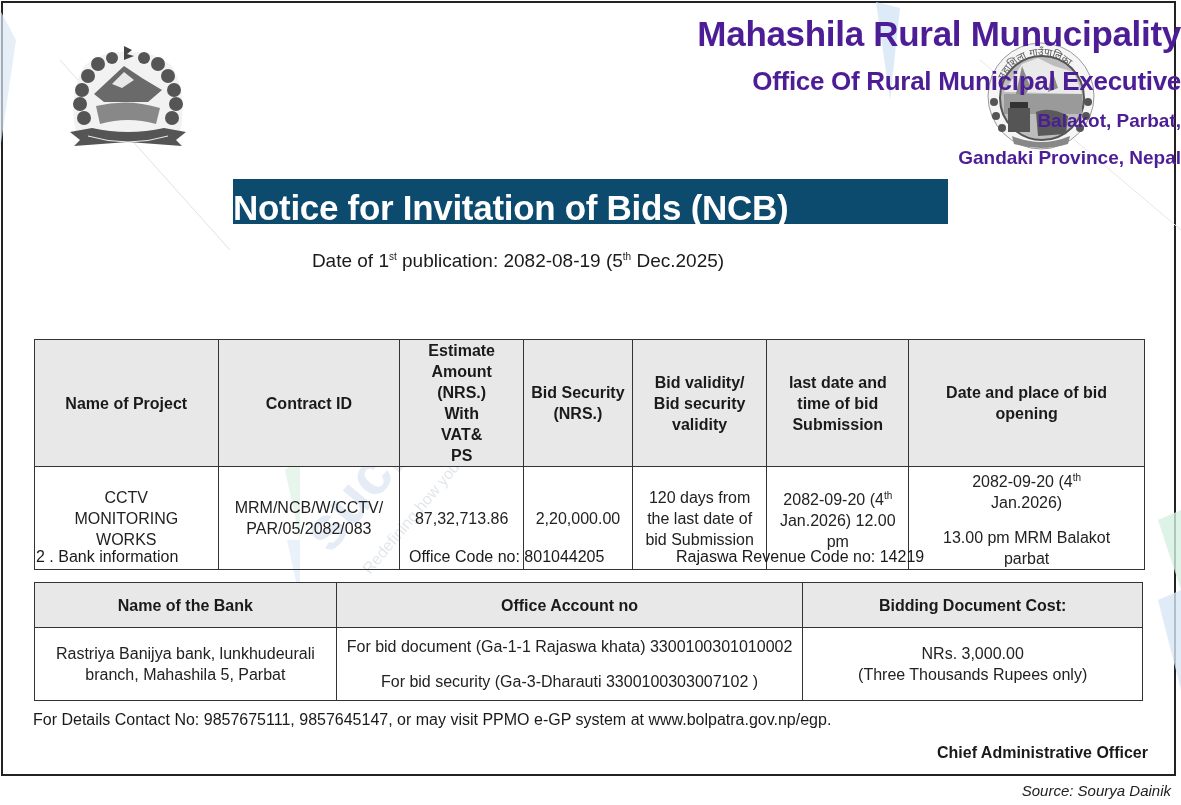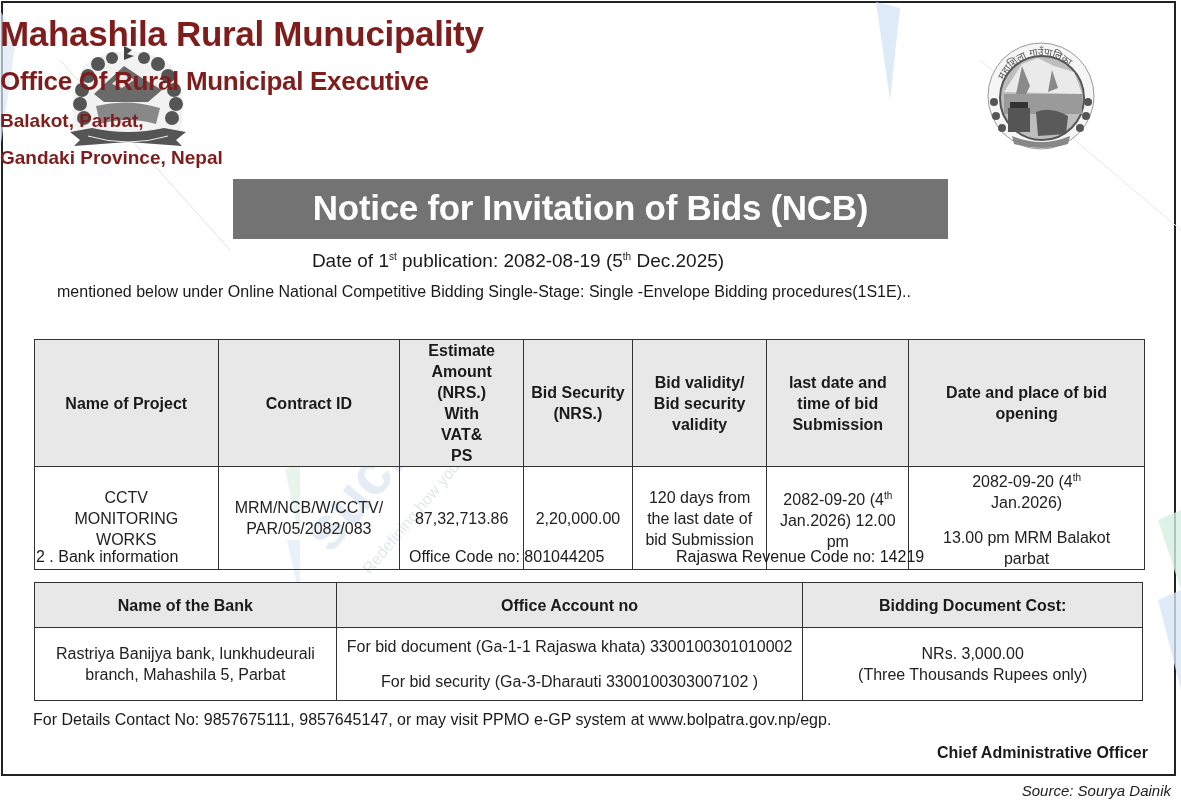--- a/index.html
+++ b/index.html
@@ -6,28 +6,28 @@
   body {
     width: 1181px; height: 805px; background: #ffffff; position: relative; overflow: hidden;
     font-family: "Liberation Sans", "DejaVu Sans", sans-serif; color: #1a1a1a;
   }
   .frame {
     position: absolute; left: 1px; top: 1px; width: 1175px; height: 775px;
     border: 2px solid #222; border-top-width: 2px; box-sizing: border-box; background: #fff;
   }
   .wm { position: absolute; pointer-events: none; }
   .emblem { position: absolute; }
-  .head-line { position: absolute; left: 0; width: 1181px; text-align: left; font-weight: bold; color: #7f1d1d; }
+  .head-line { position: absolute; left: 0; width: 1181px; text-align: right; font-weight: bold; color: #4c1d95; }
   #t1 { top: 14px; font-size: 35px; letter-spacing: -0.3px; }
   #t2 { top: 66px; font-size: 26px; letter-spacing: -0.3px; }
   #t3 { top: 110px; font-size: 19px; }
   #t4 { top: 147px; font-size: 19px; }
   .banner {
-    position: absolute; left: 233px; top: 179px; width: 715px; height: 60px; background: #737373;
-    color: #fff; font-weight: bold; font-size: 35px; text-align: center; line-height: 58px; letter-spacing: -0.3px;
+    position: absolute; left: 233px; top: 179px; width: 715px; height: 45px; background: #0c4a6e;
+    color: #fff; font-weight: bold; font-size: 35px; line-height: 58px; letter-spacing: -0.3px;
   }
   .pubdate { position: absolute; left: 0; width: 1036px; top: 250px; text-align: center; font-size: 19px; }
   .pubdate sup { font-size: 10px; }
   .para { position: absolute; left: 36px; top: 279px; width: 1120px; font-size: 16px; line-height: 25px; }
   .para .num { font-family: "Liberation Serif", serif; font-weight: bold; font-size: 17px; margin-right: 6px; }
   .para .l2 { padding-left: 21px; }
   table { border-collapse: collapse; position: absolute; }
   td, th { border: 1.5px solid #333; text-align: center; vertical-align: middle; font-size: 16px; line-height: 21px; padding: 0 4px; }
   th { background: #e8e8e8; font-weight: bold; color: #1a1a1a; }
   td { color: #222; }
@@ -114,21 +114,20 @@
 <div id="t3" class="head-line">Balakot, Parbat,</div>
 <div id="t4" class="head-line">Gandaki Province, Nepal</div>
 
 <div class="banner">Notice for Invitation of Bids (NCB)</div>
 
 <div class="pubdate">
   <span>Date of 1</span><sup>st</sup><span> publication: 2082-08-19 (5</span><sup>th</sup><span> Dec.2025)</span>
 </div>
 
 <div class="para">
-  <div class="l2">mentioned below under Online National Competitive Bidding Single-Stage: Single -Envelope Bidding procedures(1S1E)..</div>
 </div>
 
 <table id="tbl1">
   <colgroup>
     <col style="width:184px">
       <col style="width:182px">
       <col style="width:122px">
       <col style="width:109px">
       <col style="width:135px">
       <col style="width:142px">

